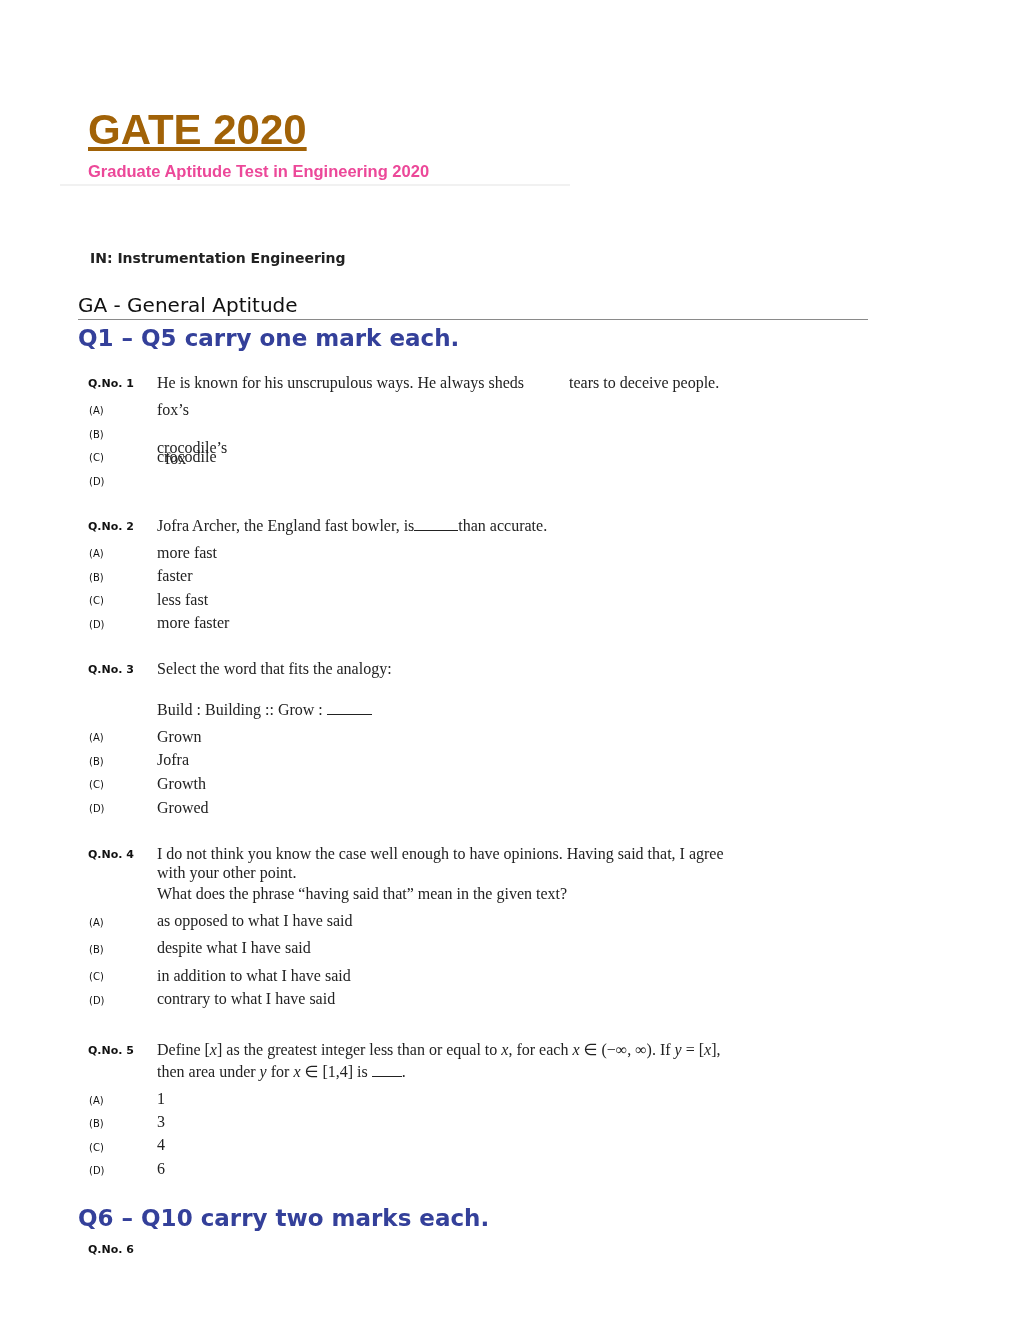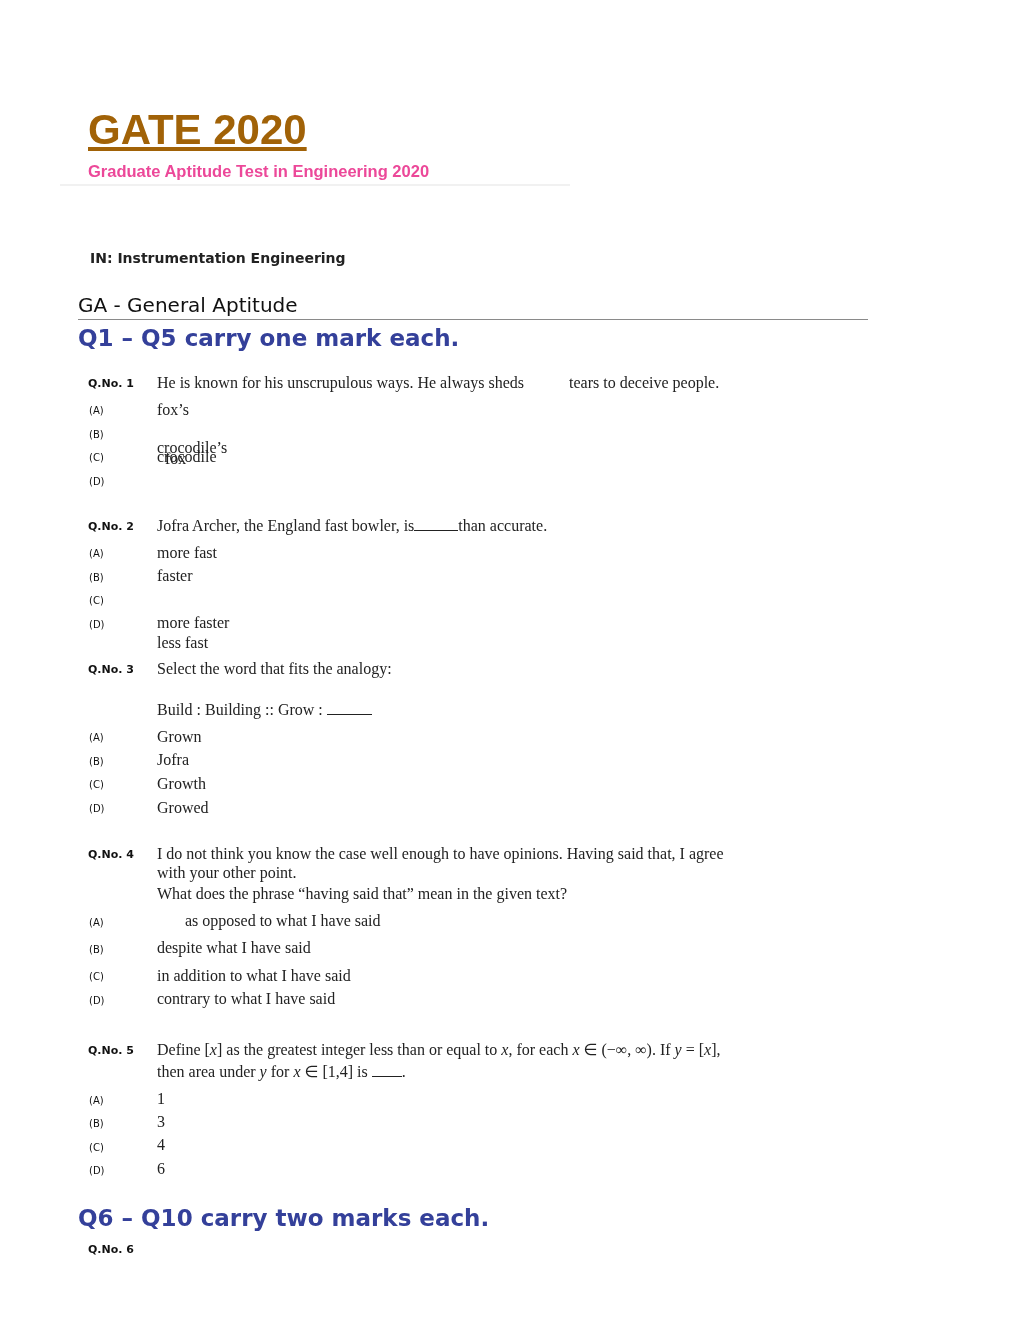--- a/index.html
+++ b/index.html
@@ -49,21 +49,21 @@
 <div>
   <div class="abs qno" style="top:520px;">Q.No. 2</div>
   <div class="abs txt" style="top:517px;text-align:right;">
     <span>Jofra Archer, the England fast bowler, is</span><span class="blank" style="width:44px;"></span><span>than accurate.</span>
   </div>
   <div class="abs opt" style="top:548px;">(A)</div>
   <div class="abs txt" style="top:544px;">more fast</div>
   <div class="abs opt" style="top:572px;">(B)</div>
   <div class="abs txt" style="top:567px;">faster</div>
   <div class="abs opt" style="top:595px;">(C)</div>
-  <div class="abs txt" style="top:591px;margin-top:43px;">less fast</div>
+  <div class="abs txt" style="top:591px;">less fast</div>
   <div class="abs opt" style="top:619px;">(D)</div>
   <div class="abs txt" style="top:614px;">more faster</div>
 </div>
 
 <div>
   <div class="abs qno" style="top:663px;">Q.No. 3</div>
   <div class="abs txt" style="top:660px;">Select the word that fits the analogy:</div>
   <div class="abs txt" style="top:701px;">
     <span>Build : Building :: Grow :</span> <span class="blank" style="width:45px;"></span>
   </div>
@@ -76,21 +76,21 @@
   <div class="abs opt" style="top:803px;">(D)</div>
   <div class="abs txt" style="top:799px;">Growed</div>
 </div>
 
 <div>
   <div class="abs qno" style="top:848px;">Q.No. 4</div>
   <div class="abs txt" style="top:845px;">I do not think you know the case well enough to have opinions. Having said that, I agree</div>
   <div class="abs txt" style="top:864px;">with your other point.</div>
   <div class="abs txt" style="top:885px;">What does the phrase “having said that” mean in the given text?</div>
   <div class="abs opt" style="top:917px;">(A)</div>
-  <div class="abs txt" style="top:912px;margin-left:28px;">as opposed to what I have said</div>
+  <div class="abs txt" style="top:912px;">as opposed to what I have said</div>
   <div class="abs opt" style="top:944px;">(B)</div>
   <div class="abs txt" style="top:939px;">despite what I have said</div>
   <div class="abs opt" style="top:971px;">(C)</div>
   <div class="abs txt" style="top:967px;">in addition to what I have said</div>
   <div class="abs opt" style="top:995px;">(D)</div>
   <div class="abs txt" style="top:990px;">contrary to what I have said</div>
 </div>
 
 <div>
   <div class="abs qno" style="top:1044px;">Q.No. 5</div>

